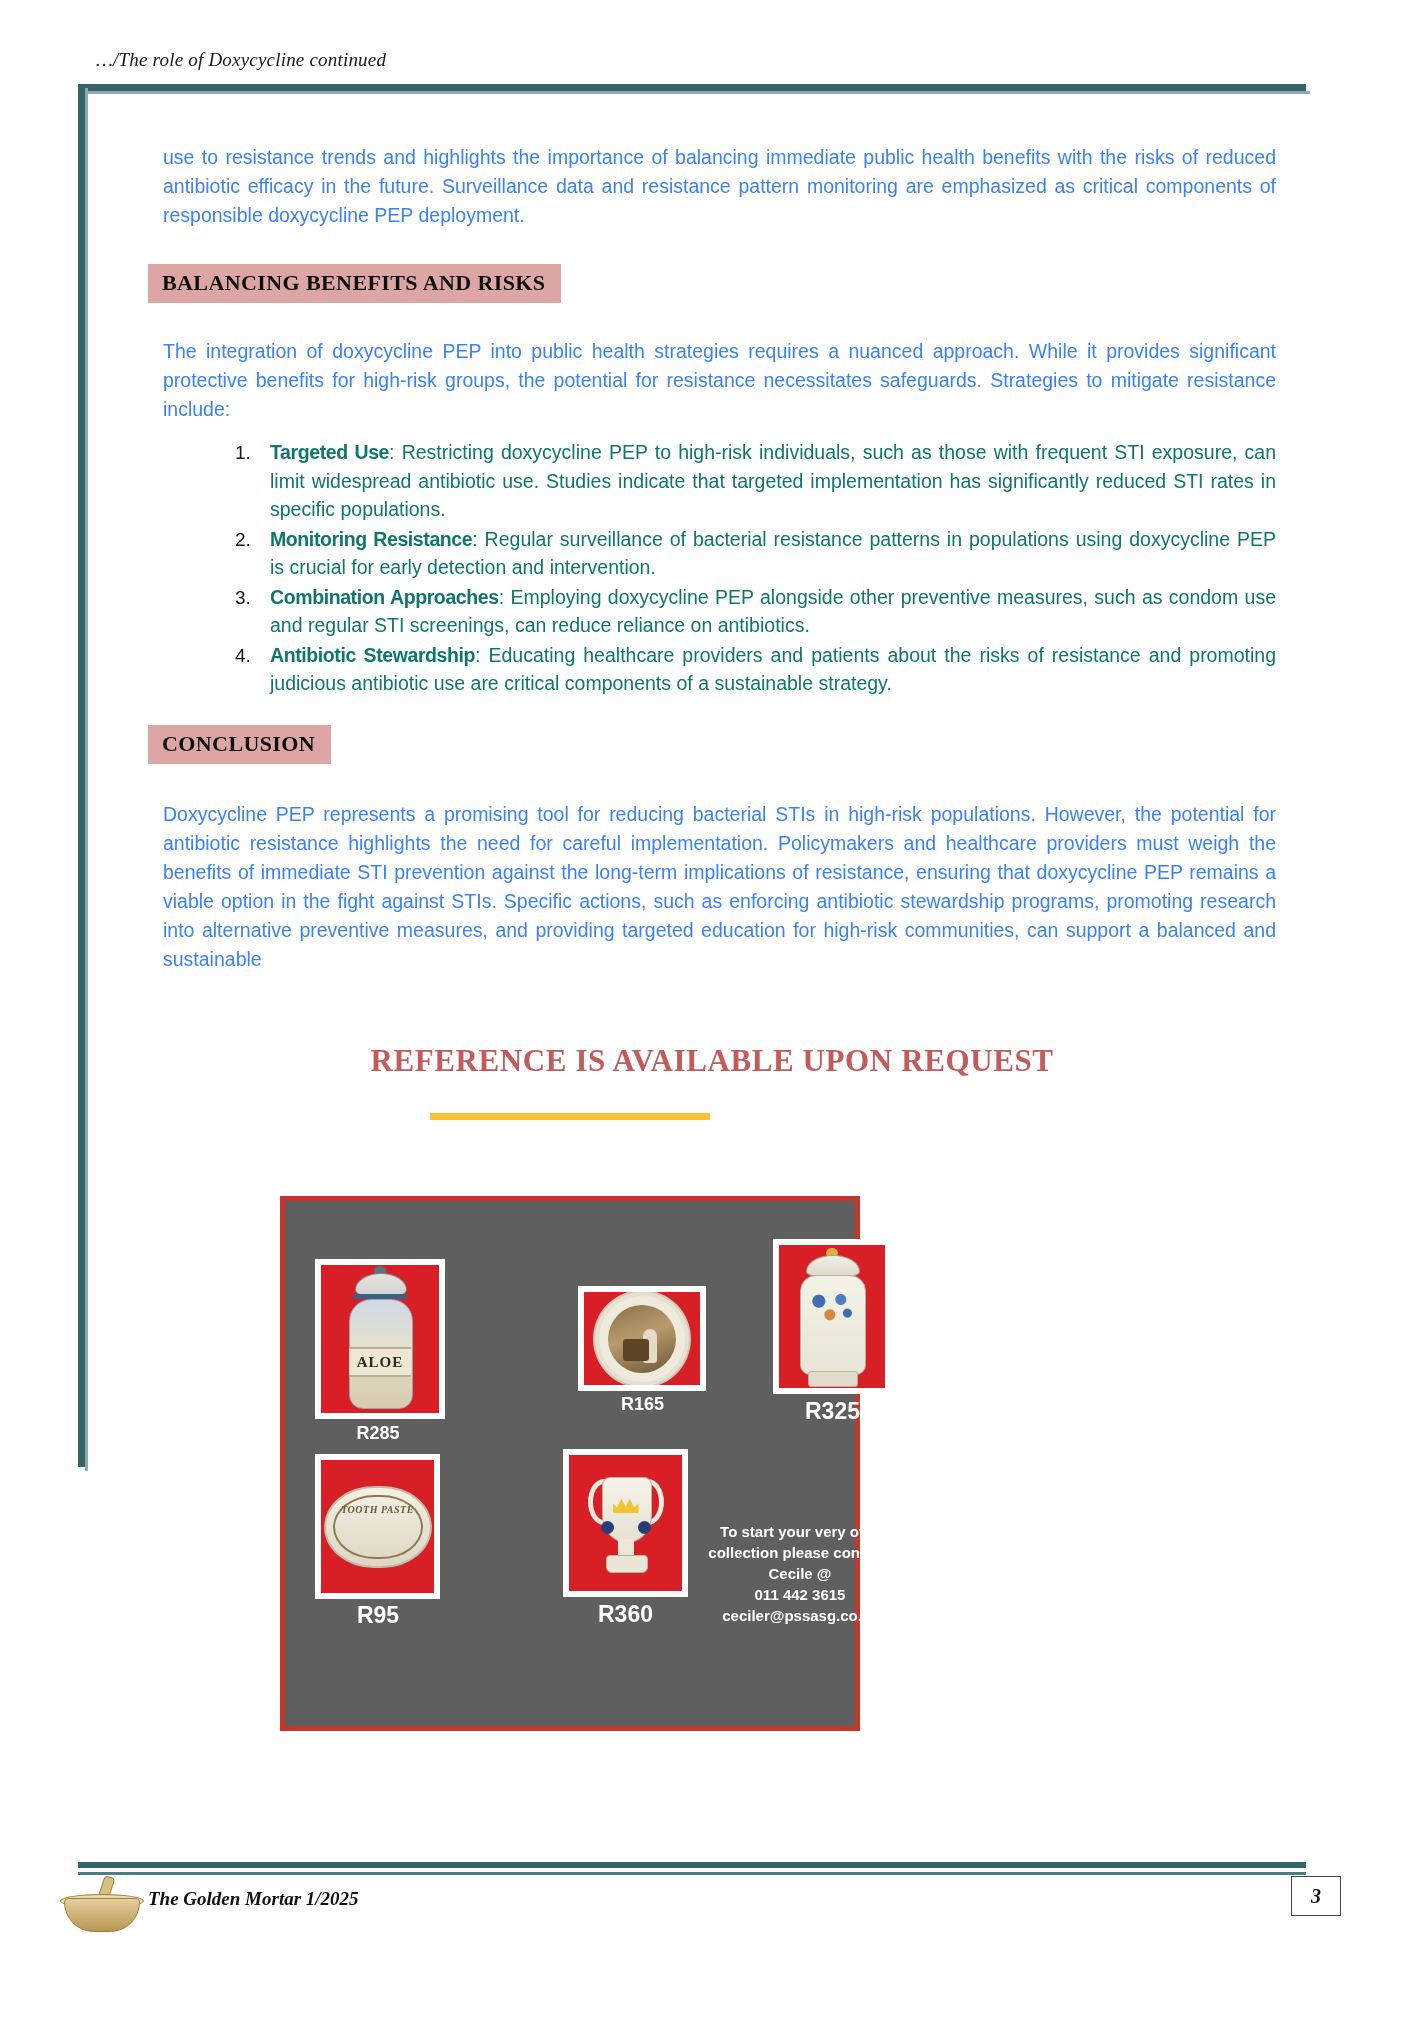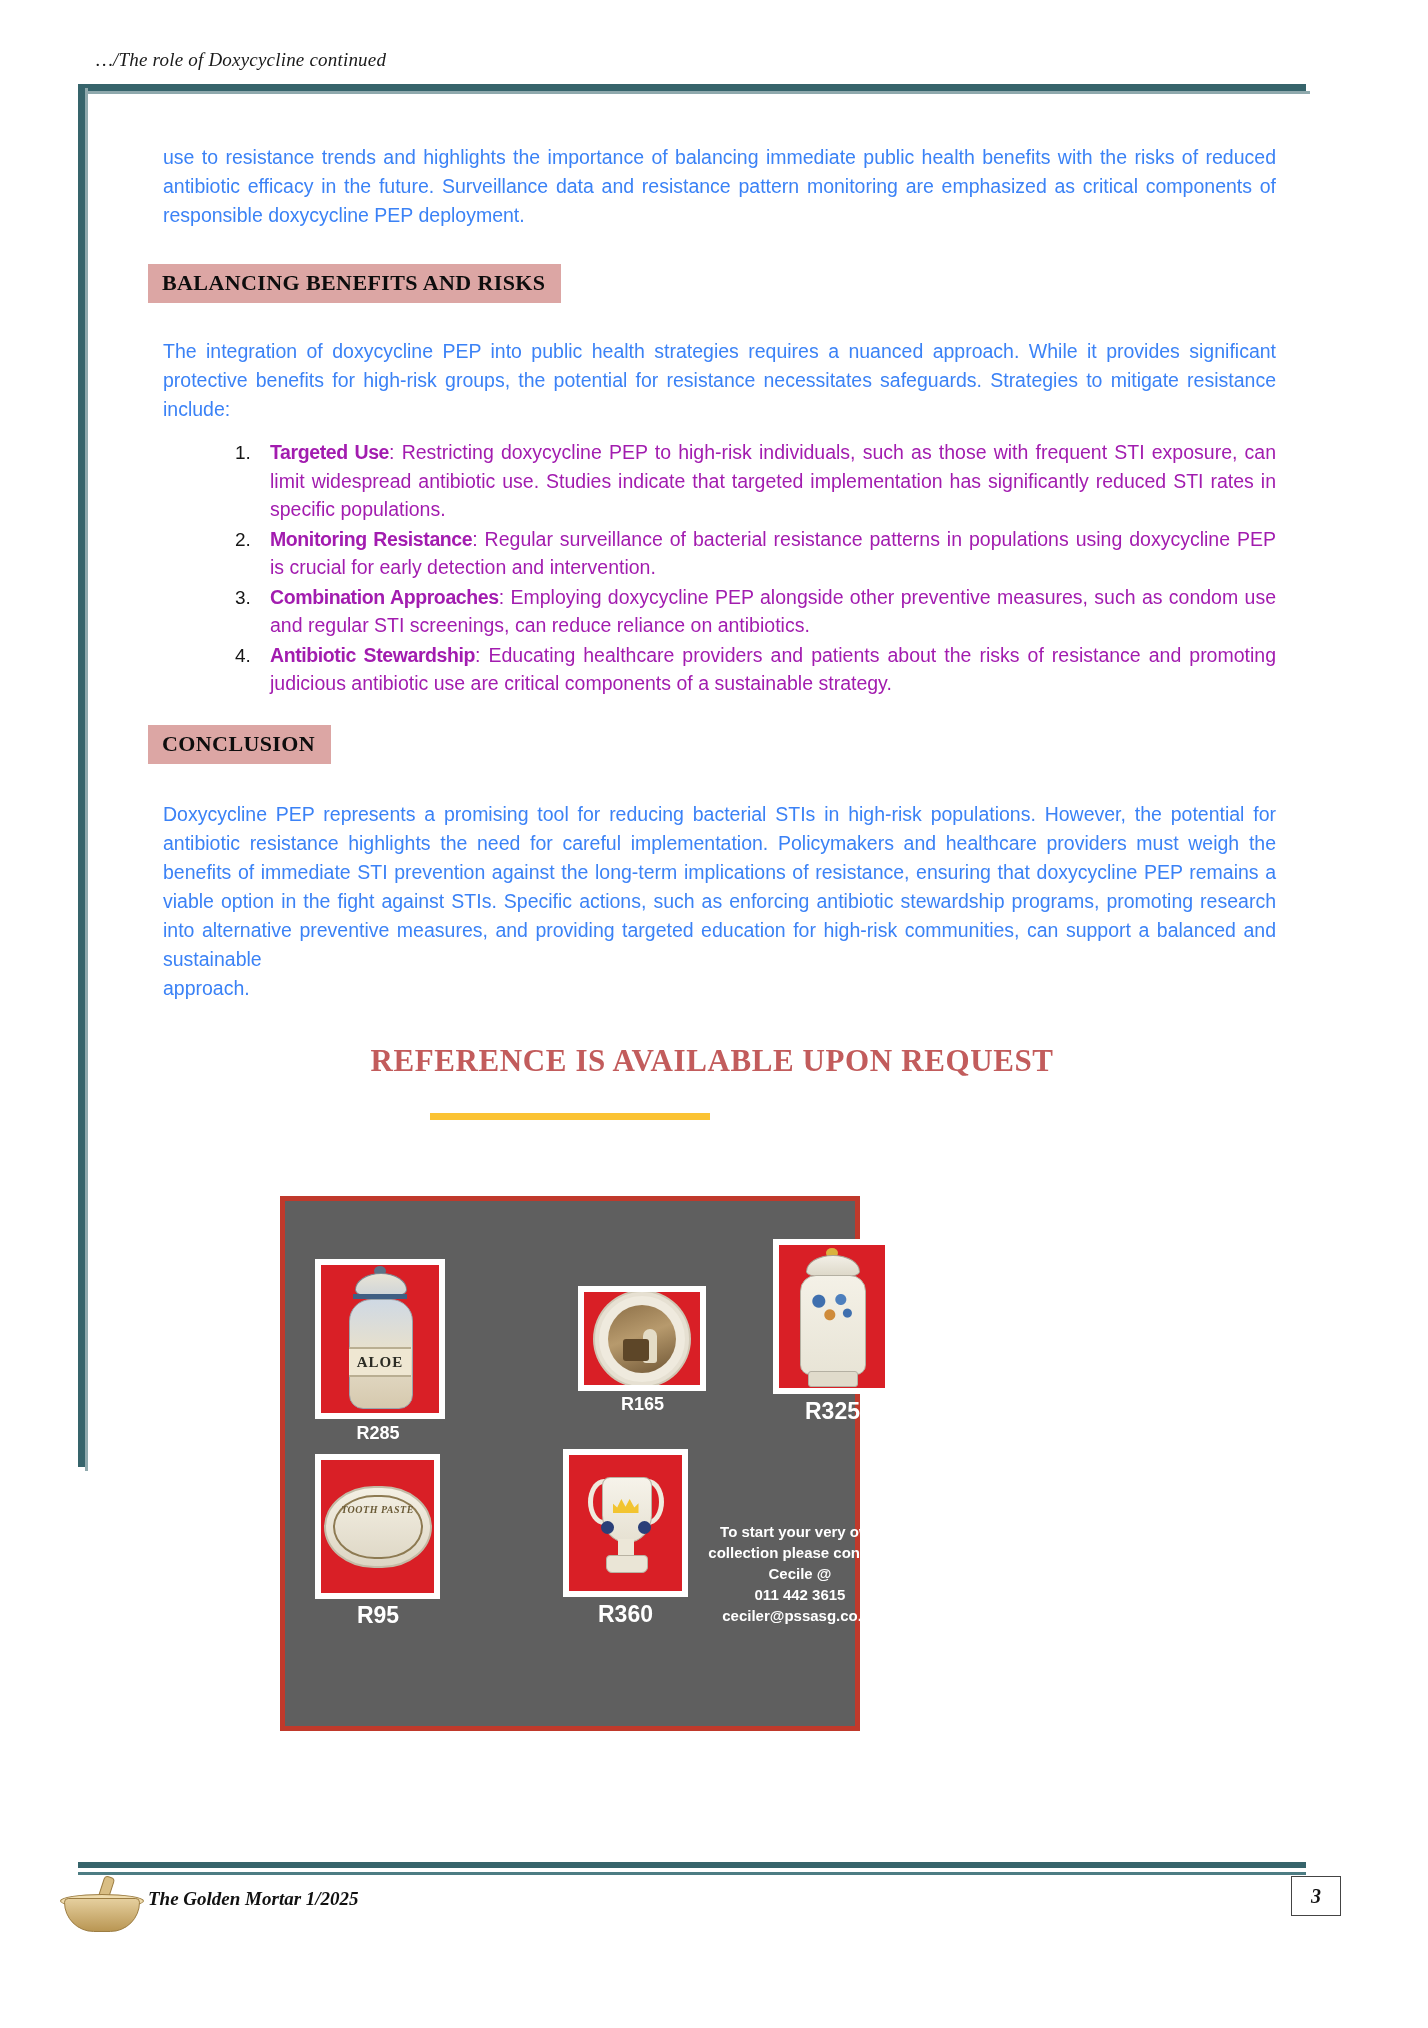--- a/index.html
+++ b/index.html
@@ -67,21 +67,21 @@
     font-size:22px;
     letter-spacing:.4px;
     padding:6px 16px 7px 14px;
   }
 
   ol.strategies{
     margin:0;padding:0 0 0 108px;
     list-style-type:decimal;
   }
   ol.strategies li{
-    font-size:19.5px;line-height:28.5px;color:#a21caf;
+    font-size:19.5px;line-height:28.5px;color:#0f766e;
     text-align:justify;
     margin:0 0 1px 0;
     padding-left:14px;
   }
   ol.strategies li::marker{font-size:19px;color:#161616;}
   .li-term{font-weight:bold;letter-spacing:-0.4px;}
 
   .ref-title{
     position:absolute;left:0;top:0;width:1128px;
     text-align:center;
@@ -354,21 +354,20 @@
       <li>
         <span class="li-term">Antibiotic Stewardship</span><span>: Educating healthcare providers and patients about the risks of resistance and promoting judicious antibiotic use are critical components of a sustainable strategy.</span>
       </li>
     </ol>
 
     <div style="height:26px"></div>
     <div class="sec-head">CONCLUSION</div>
 
     <div style="height:36px"></div>
     <p class="body">Doxycycline PEP represents a promising tool for reducing bacterial STIs in high-risk populations. However, the potential for antibiotic resistance highlights the need for careful implementation. Policymakers and healthcare providers must weigh the benefits of immediate STI prevention against the long-term implications of resistance, ensuring that doxycycline PEP remains a viable option in the fight against STIs. Specific actions, such as enforcing antibiotic stewardship programs, promoting research into alternative preventive measures, and providing targeted education for high-risk communities, can support a balanced and sustainable</p>
-    <p class="body" style="text-align:left">approach.</p>
 
   </div>
 
   <div class="ref-title" style="left:148px;top:1043px;">REFERENCE IS AVAILABLE UPON REQUEST</div>
 
   <div class="gold-divider"></div>
 
   <div class="artefact-panel">
 
 

